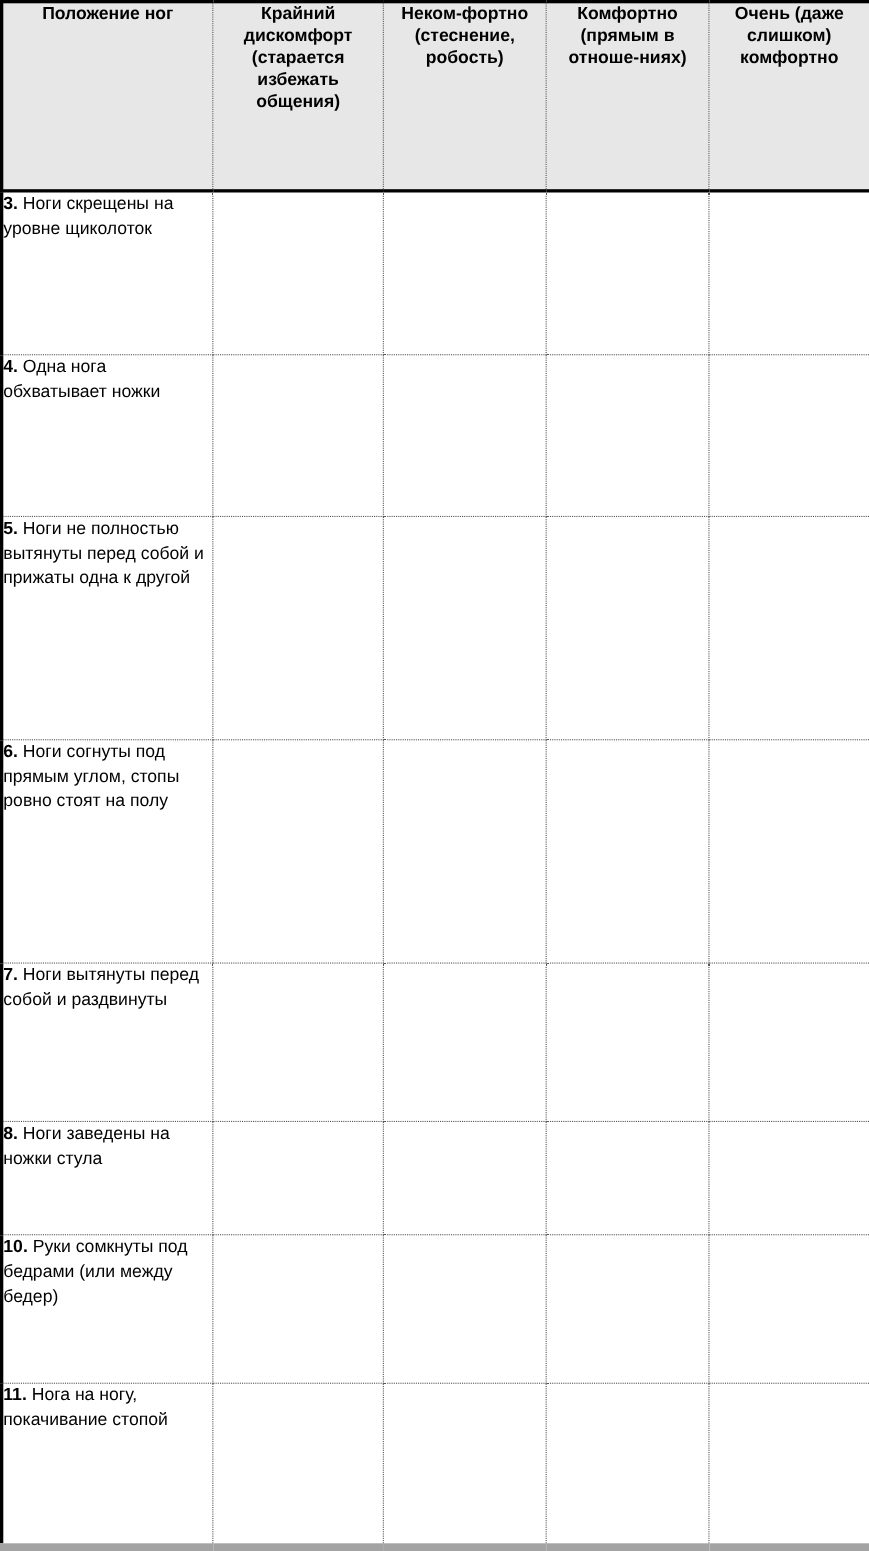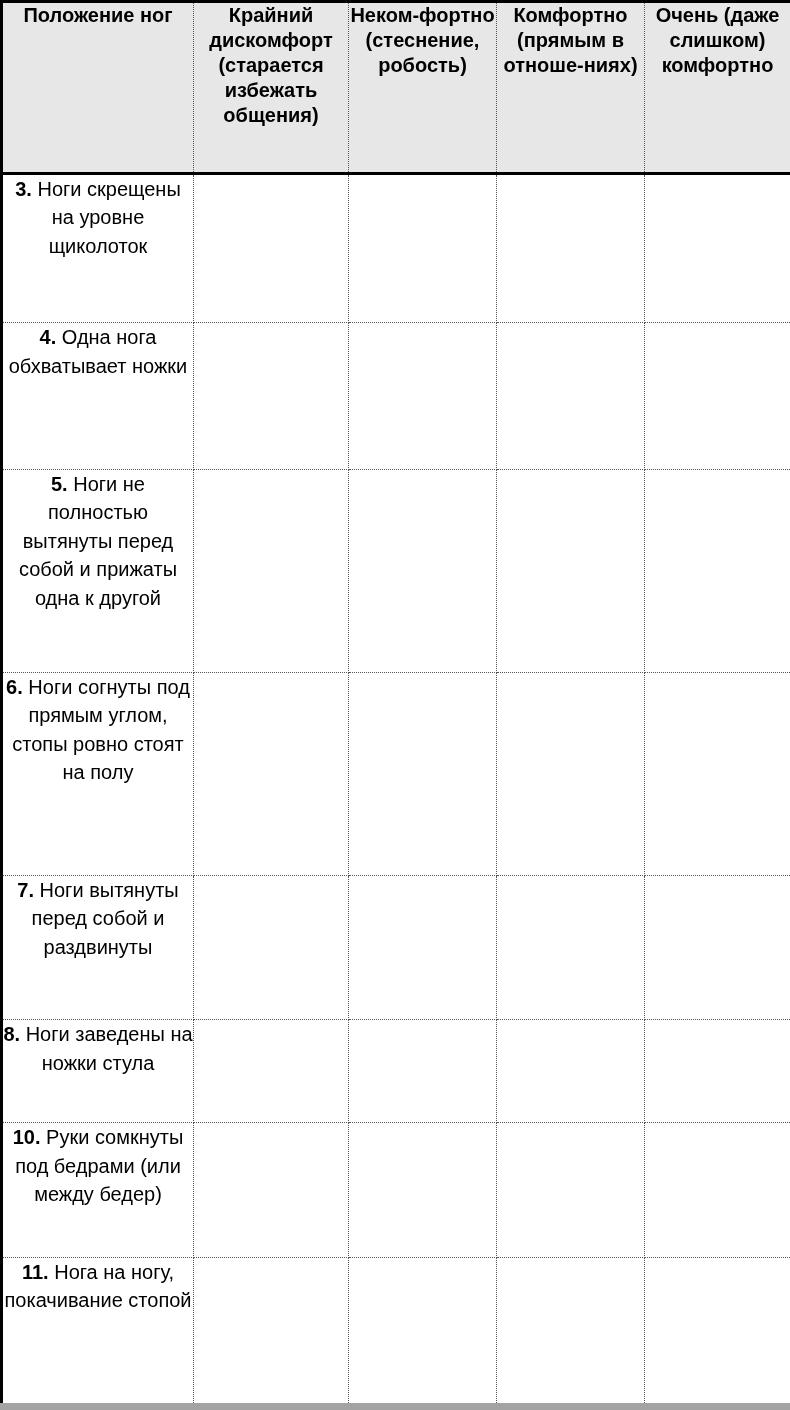--- a/index.html
+++ b/index.html
@@ -41,21 +41,21 @@
     height: 172px;
   }
 
   th.head-cell {
     background: #e7e7e7;
     border-top: 3px solid #000000;
     border-bottom: 3px solid #000000;
     text-align: center;
     vertical-align: middle;
     font-weight: bold;
-    font-size: 20px;
+    font-size: 16px;
     line-height: 1.25;
     padding: 6px 8px;
   }
 
   th.head-cell.first {
     border-left: 3px solid #000000;
     border-right: 1px dotted #555555;
   }
   th.head-cell.mid {
     border-right: 1px dotted #555555;
@@ -71,24 +71,24 @@
     border-bottom: 1px dotted #555555;
   }
   tbody tr:last-child {
     border-bottom: 3px solid #000000;
   }
 
   td.label-cell {
     border-left: 3px solid #000000;
     border-right: 1px dotted #555555;
     border-bottom: 1px dotted #555555;
-    font-size: 20px;
+    font-size: 16px;
     line-height: 1.42;
     padding: 13px 10px 10px 14px;
-    text-align: center;
+    text-align: left;
   }
 
   td.box-cell {
     border-right: 1px dotted #555555;
     border-bottom: 1px dotted #555555;
     background: #ffffff;
   }
 
   td.box-cell.last {
     border-right: 3px solid #000000;

